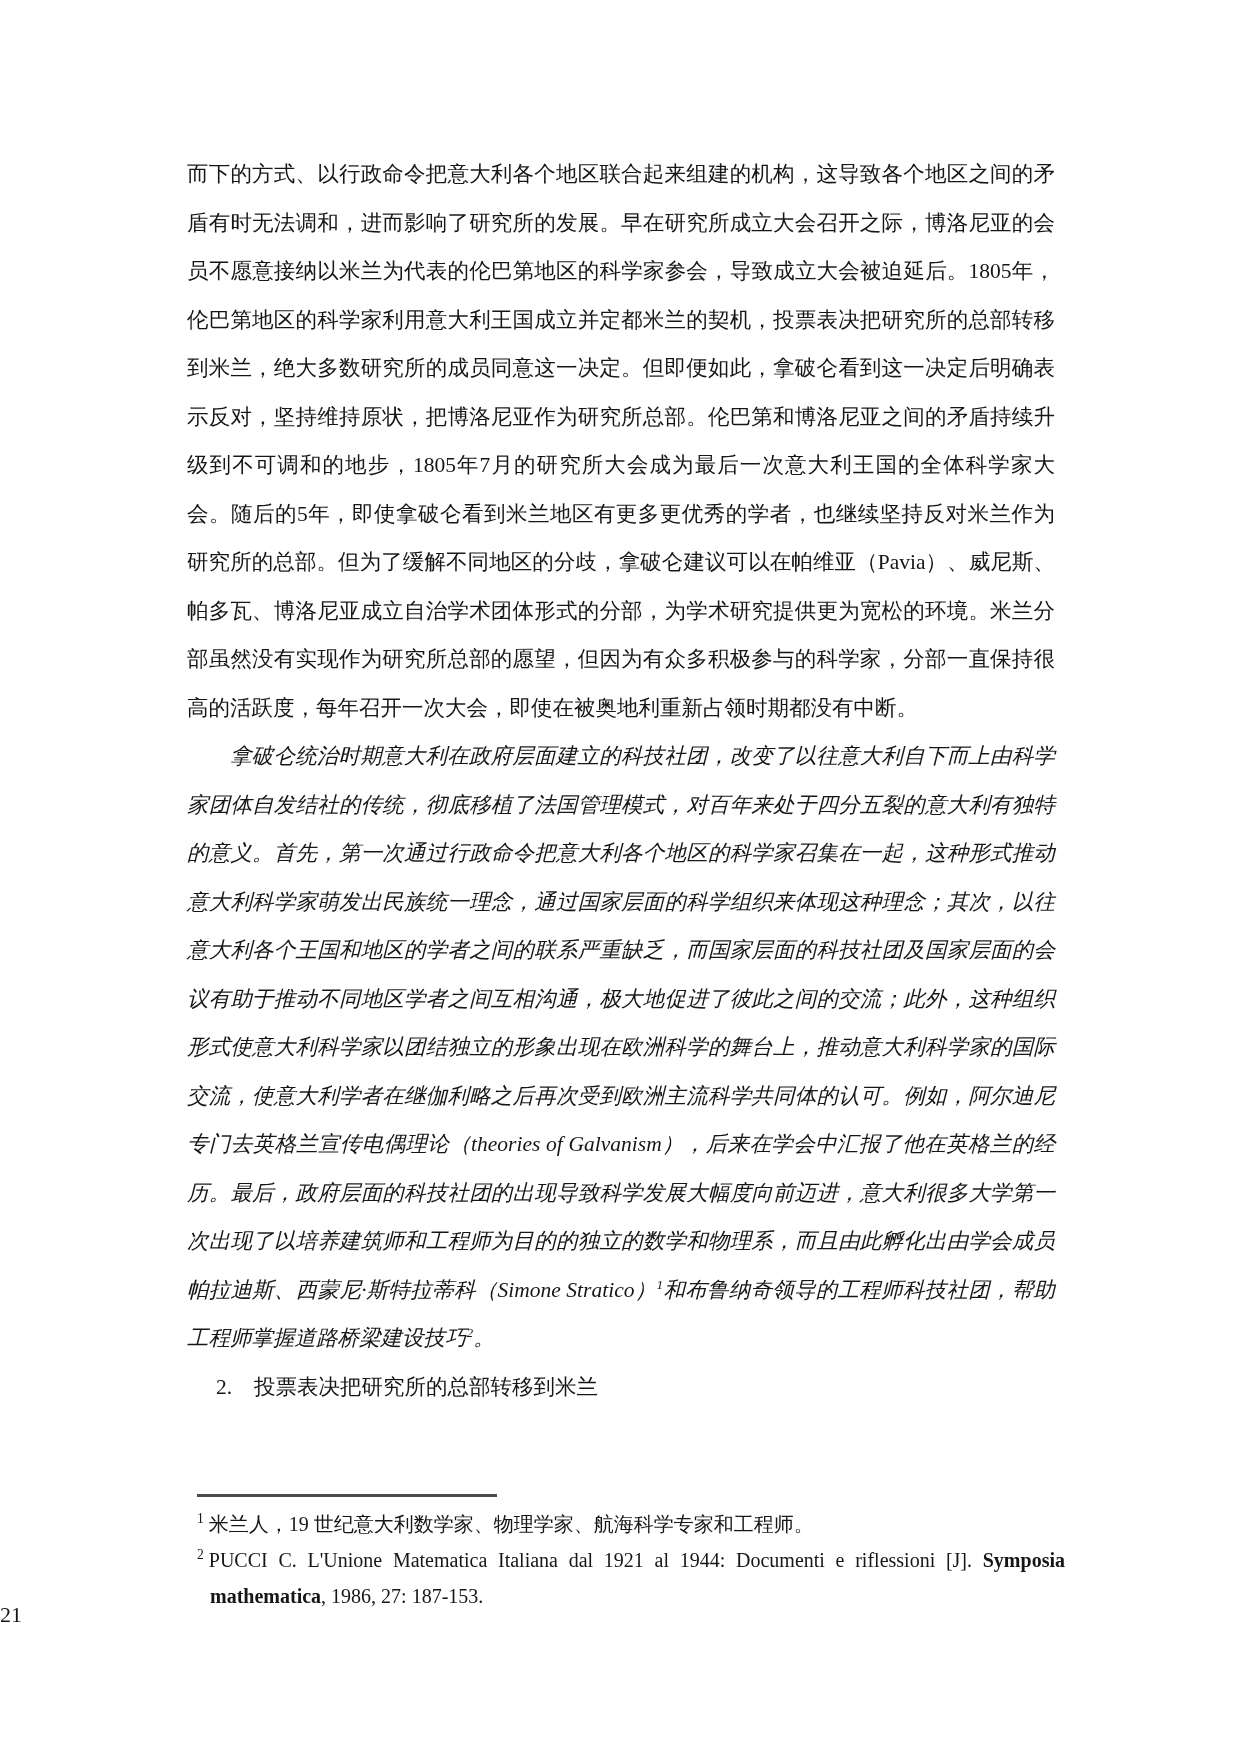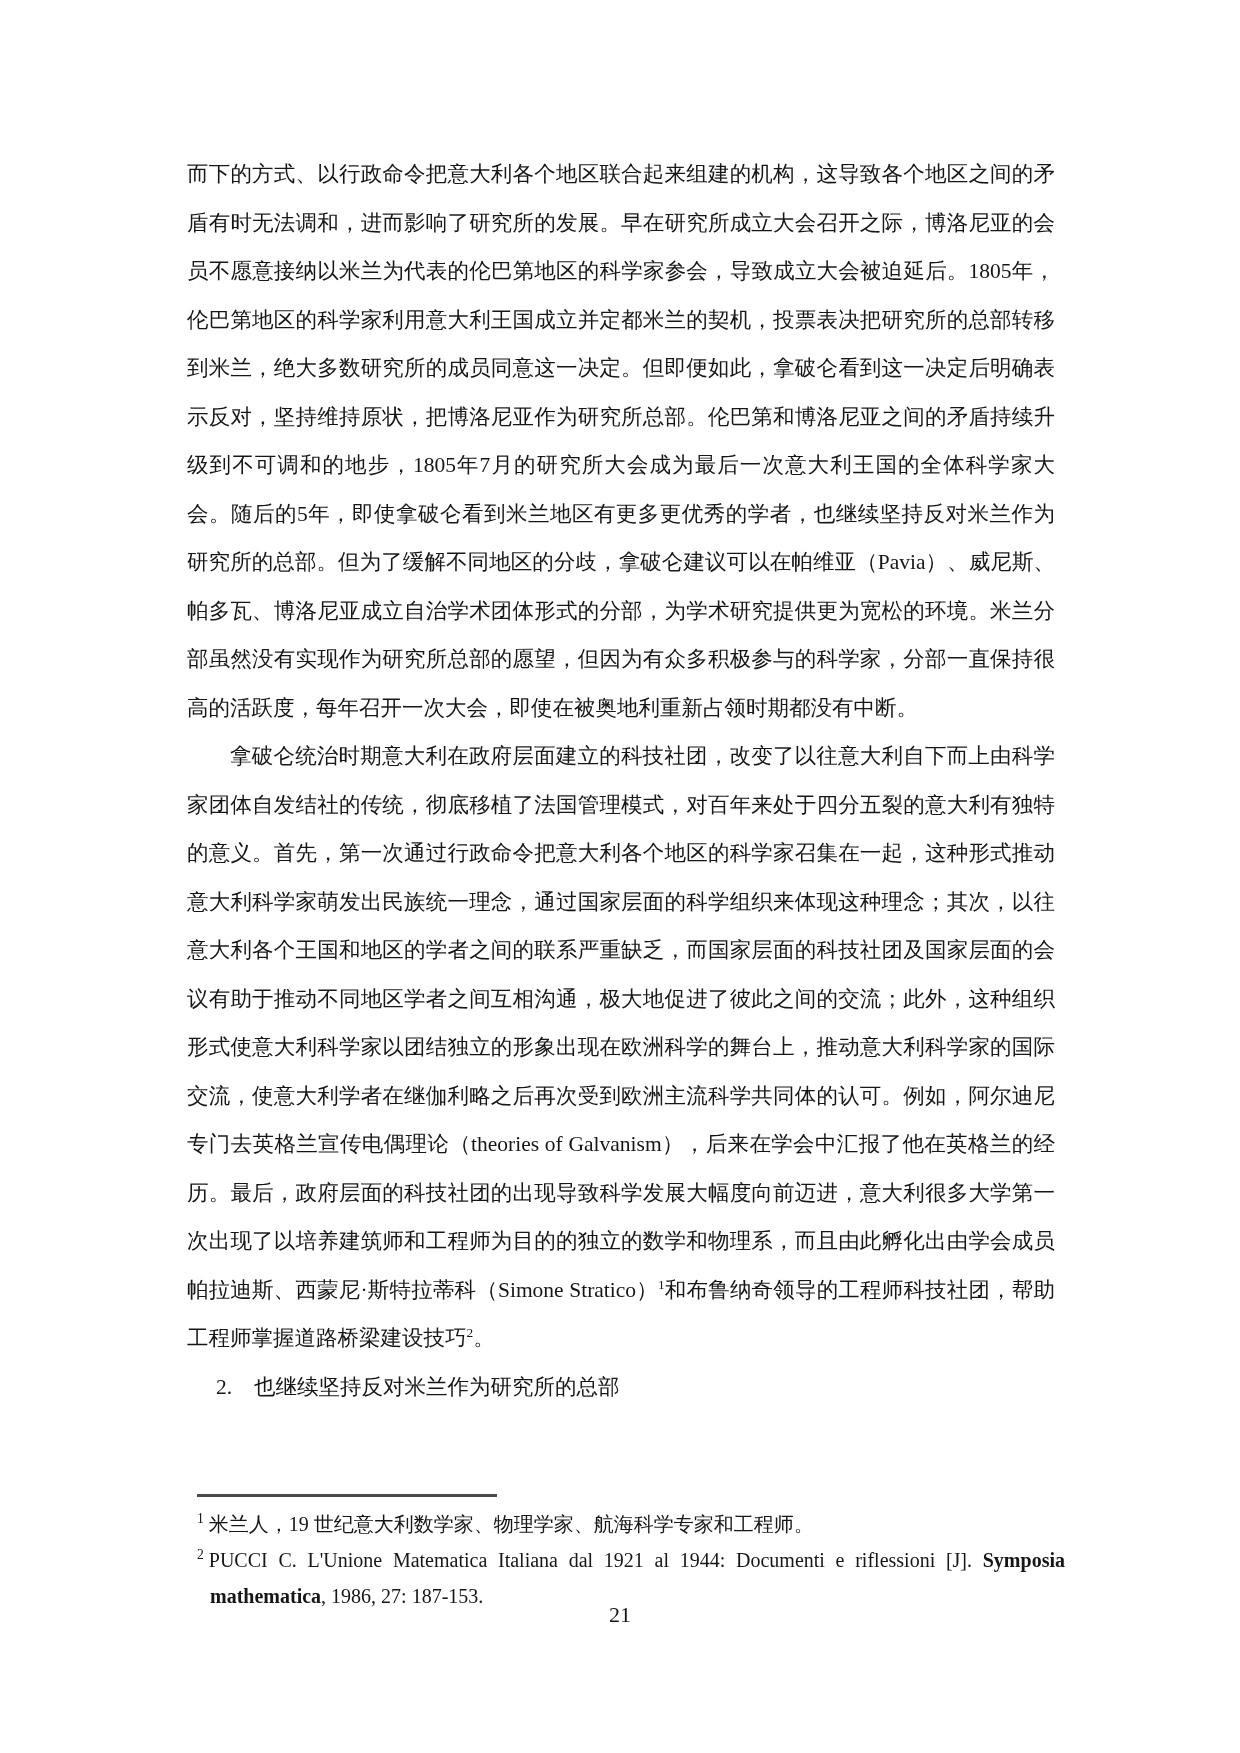--- a/index.html
+++ b/index.html
@@ -22,21 +22,21 @@
   .body-text {
     position: absolute;
     left: 187px;
     top: 150px;
     width: 868px;
     font-size: 21.5px;
     line-height: 48.5px;
     text-align: justify;
   }
   .para { margin: 0; text-indent: 0; }
-  .para.indent { text-indent: 2em; }
+  .para.indent { text-indent: 2em; font-style: italic; }
   sup.fn-ref {
     font-size: 0.62em;
     line-height: 0;
     vertical-align: super;
   }
   .heading { margin: 0; padding-left: 29px; }
   .heading-number { display: inline-block; min-width: 38px; }
   .footnote-area {
     position: absolute;
     left: 197px;
@@ -62,37 +62,37 @@
     line-height: 0;
     vertical-align: super;
     margin-right: 5px;
   }
   .footnote .bold { font-weight: bold; }
   .page-number {
     position: absolute;
     left: 0;
     top: 1600px;
     width: 1240px;
-    text-align: center;
+    text-align: left;
     font-size: 22px;
     line-height: 30px;
   }
 </style>
 </head>
 <body>
 
 <div class="page">
 
   <div class="body-text">
 
     <p class="para">而下的方式、以行政命令把意大利各个地区联合起来组建的机构，这导致各个地区之间的矛盾有时无法调和，进而影响了研究所的发展。早在研究所成立大会召开之际，博洛尼亚的会员不愿意接纳以米兰为代表的伦巴第地区的科学家参会，导致成立大会被迫延后。1805年，伦巴第地区的科学家利用意大利王国成立并定都米兰的契机，投票表决把研究所的总部转移到米兰，绝大多数研究所的成员同意这一决定。但即便如此，拿破仑看到这一决定后明确表示反对，坚持维持原状，把博洛尼亚作为研究所总部。伦巴第和博洛尼亚之间的矛盾持续升级到不可调和的地步，1805年7月的研究所大会成为最后一次意大利王国的全体科学家大会。随后的5年，即使拿破仑看到米兰地区有更多更优秀的学者，也继续坚持反对米兰作为研究所的总部。但为了缓解不同地区的分歧，拿破仑建议可以在帕维亚（Pavia）、威尼斯、帕多瓦、博洛尼亚成立自治学术团体形式的分部，为学术研究提供更为宽松的环境。米兰分部虽然没有实现作为研究所总部的愿望，但因为有众多积极参与的科学家，分部一直保持很高的活跃度，每年召开一次大会，即使在被奥地利重新占领时期都没有中断。</p>
 
     <p class="para indent"><span>拿破仑统治时期意大利在政府层面建立的科技社团，改变了以往意大利自下而上由科学家团体自发结社的传统，彻底移植了法国管理模式，对百年来处于四分五裂的意大利有独特的意义。首先，第一次通过行政命令把意大利各个地区的科学家召集在一起，这种形式推动意大利科学家萌发出民族统一理念，通过国家层面的科学组织来体现这种理念；其次，以往意大利各个王国和地区的学者之间的联系严重缺乏，而国家层面的科技社团及国家层面的会议有助于推动不同地区学者之间互相沟通，极大地促进了彼此之间的交流；此外，这种组织形式使意大利科学家以团结独立的形象出现在欧洲科学的舞台上，推动意大利科学家的国际交流，使意大利学者在继伽利略之后再次受到欧洲主流科学共同体的认可。例如，阿尔迪尼专门去英格兰宣传电偶理论（theories of Galvanism），后来在学会中汇报了他在英格兰的经历。最后，政府层面的科技社团的出现导致科学发展大幅度向前迈进，意大利很多大学第一次出现了以培养建筑师和工程师为目的的独立的数学和物理系，而且由此孵化出由学会成员帕拉迪斯、西蒙尼·斯特拉蒂科（Simone Stratico）</span><sup class="fn-ref">1</sup><span>和布鲁纳奇领导的工程师科技社团，帮助工程师掌握道路桥梁建设技巧</span><sup class="fn-ref">2</sup><span>。</span></p>
 
-    <p class="para heading"><span class="heading-number">2.</span><span>也继续坚持反对米兰作为研究所的总部</span></p>
+    <p class="para heading"><span class="heading-number">2.</span><span>投票表决把研究所的总部转移到米兰</span></p>
 
 
   </div>
 
   <div class="footnote-area">
 
     <div class="footnote-rule"></div>
 
     <p class="footnote"><sup class="fn-marker">1</sup><span>米兰人，19 世纪意大利数学家、物理学家、航海科学专家和工程师。</span></p>
 

